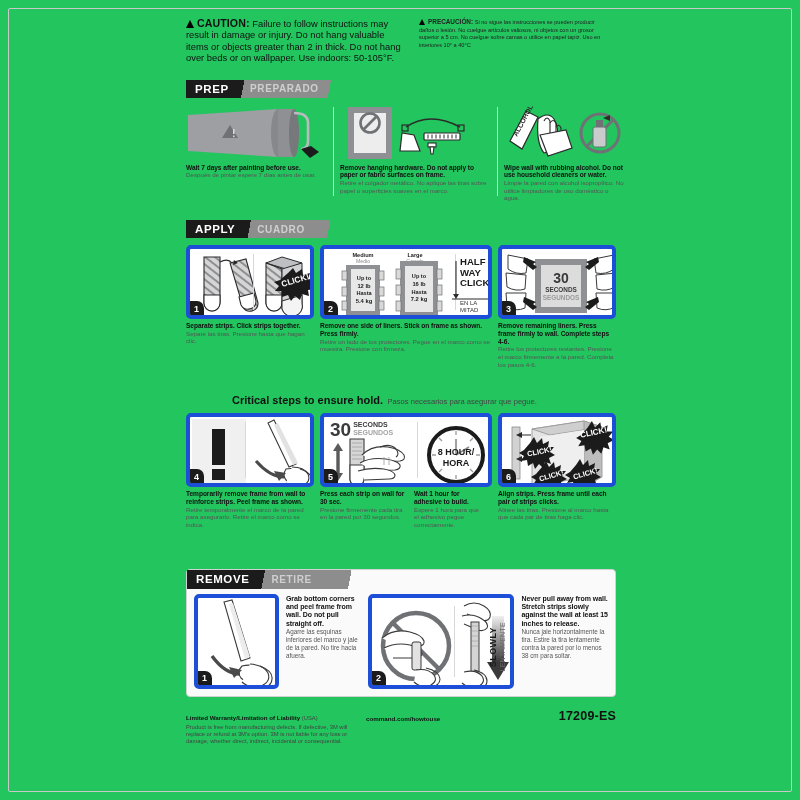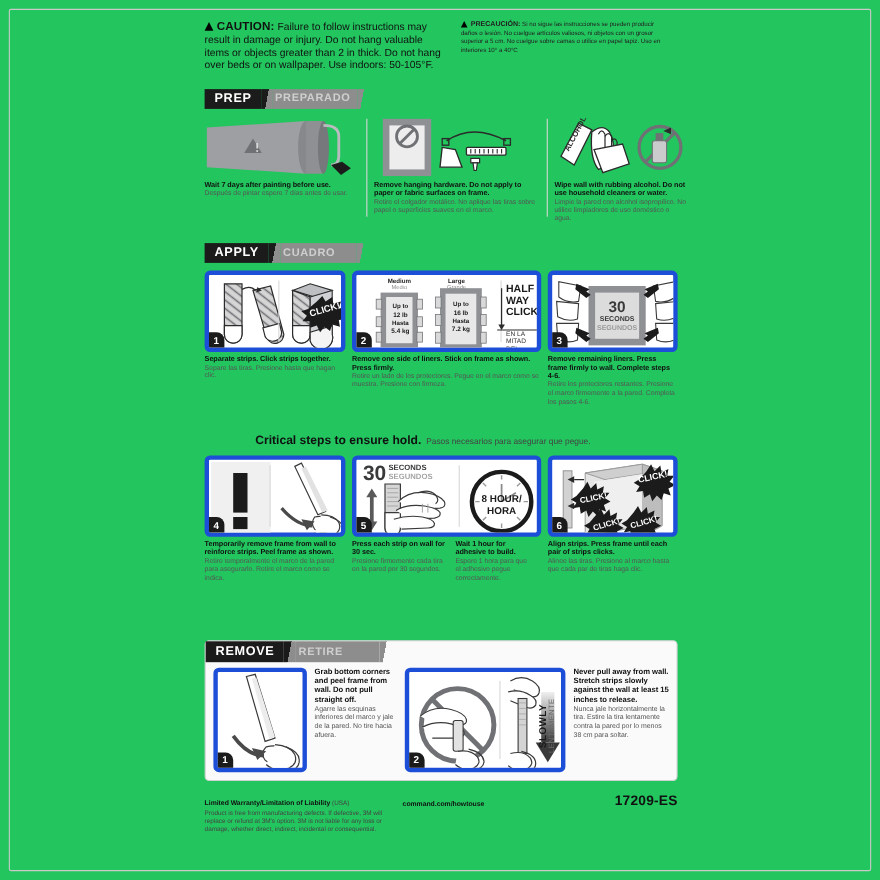--- a/index.html
+++ b/index.html
@@ -549,21 +549,21 @@
           <div class="stepnum">6</div>
         </div>
         <div class="caption">
           <div class="cap-en">Align strips. Press frame until each pair of strips clicks.</div>
           <div class="cap-es">Alinee las tiras. Presione al marco hasta que cada par de tiras haga clic.</div>
         </div>
       </div>
     </div>
 
     <div style="height:40px"></div>
-    <div style="border:1px solid #d2d2d2;border-radius:4px;background:#fafafa;padding:0;position:relative;margin-top:12px;">
+    <div style="border:1px solid #d2d2d2;border-radius:4px;background:#fafafa;padding:0;position:relative;">
       <div class="banner wide" style="margin:0;height:19px;">
         <div class="blk">REMOVE</div>
         <div class="slant"></div>
         <div class="gry">RETIRE</div>
         <div class="tail"></div>
       </div>
 
       <div style="display:flex;gap:7px;padding:5px 7px 7px 7px;">
 
         <div class="card" style="width:88px;height:95px;">

